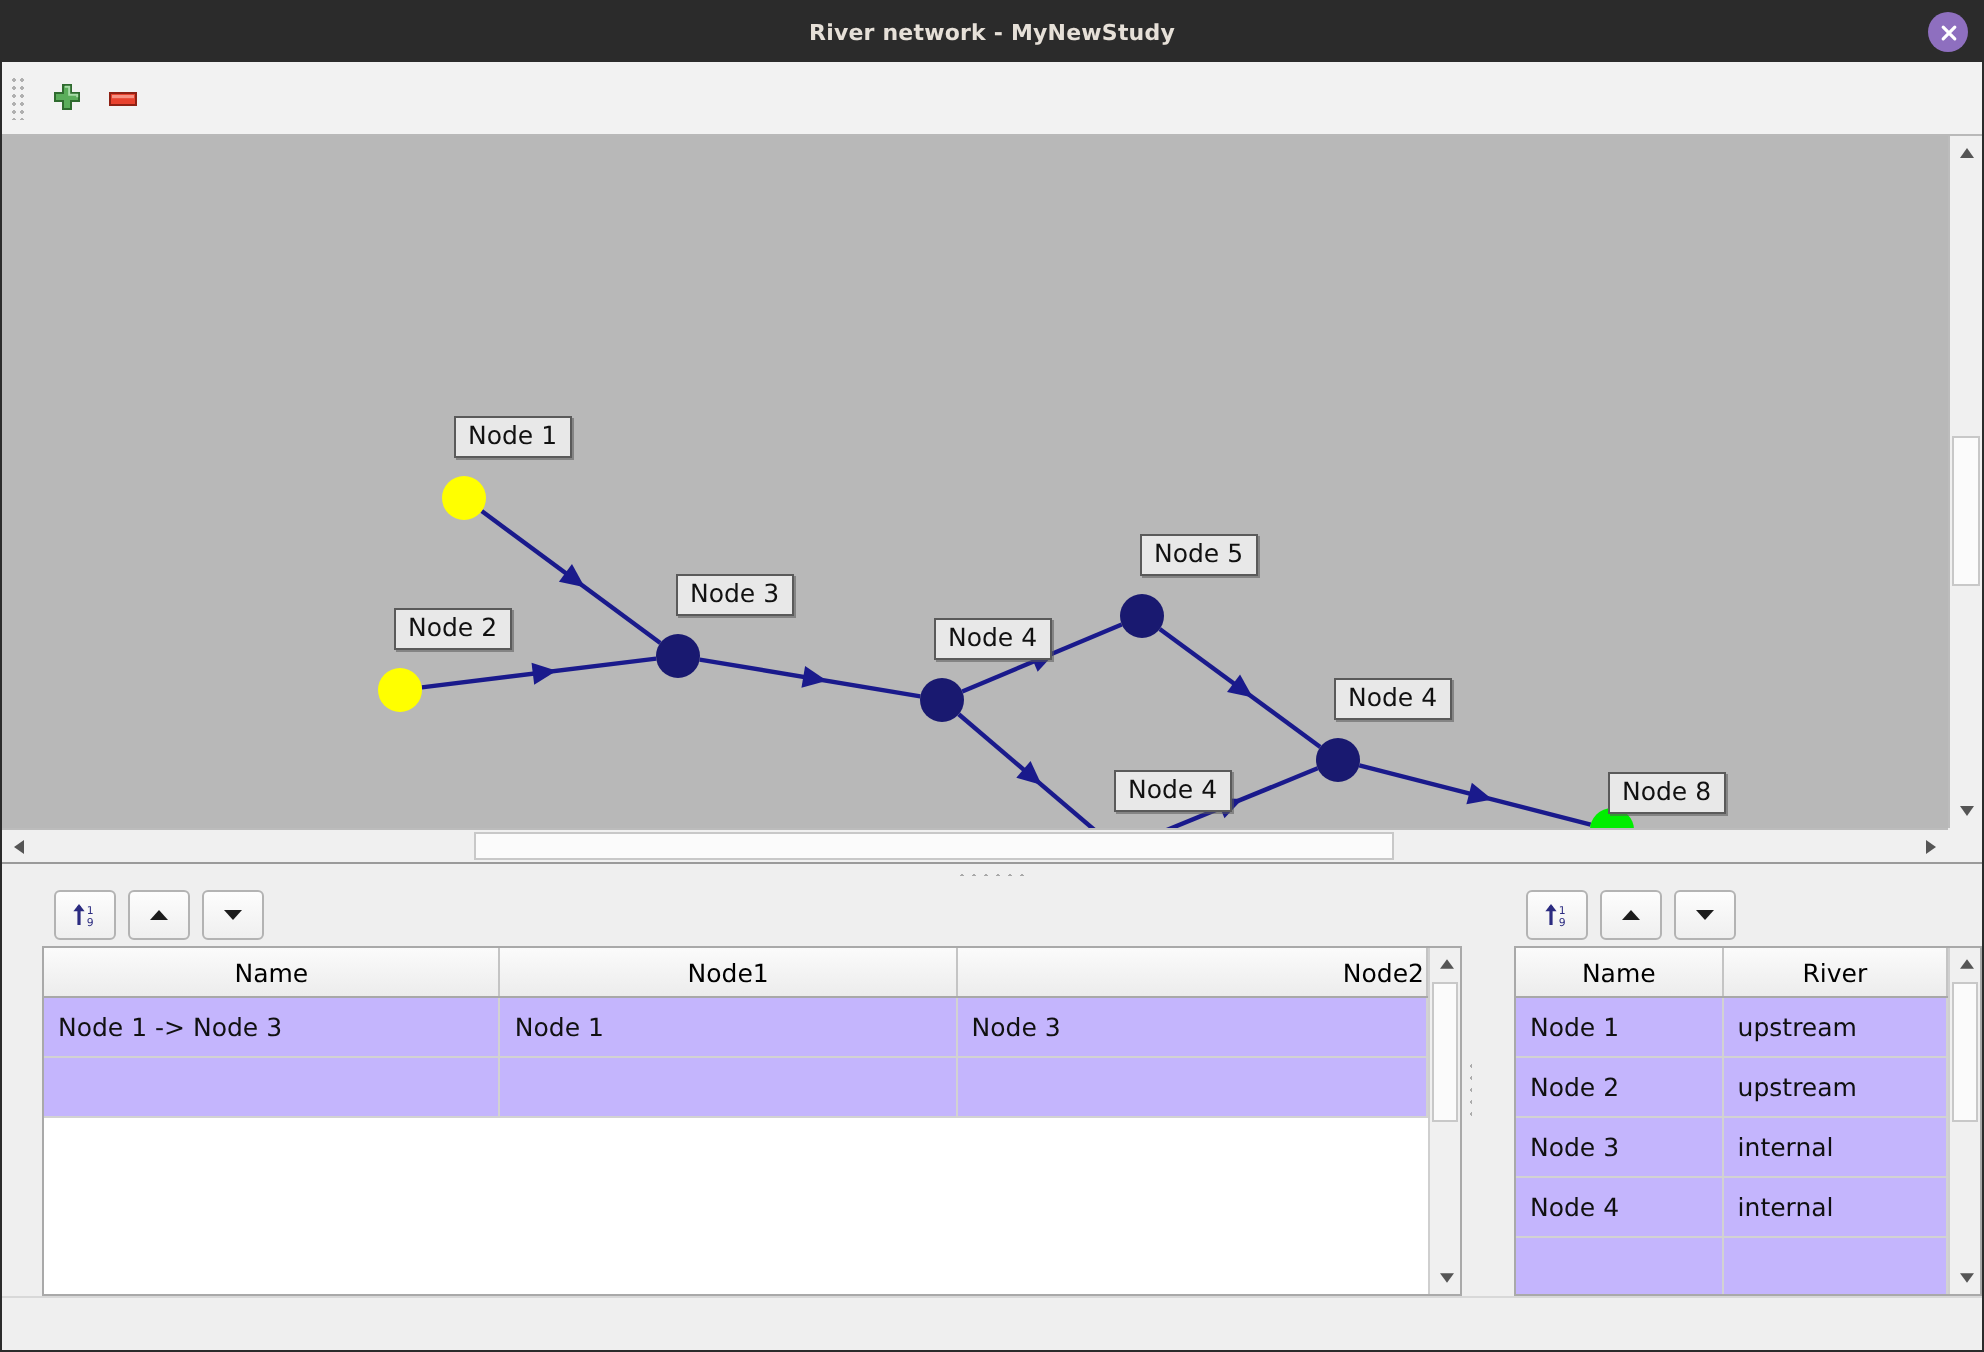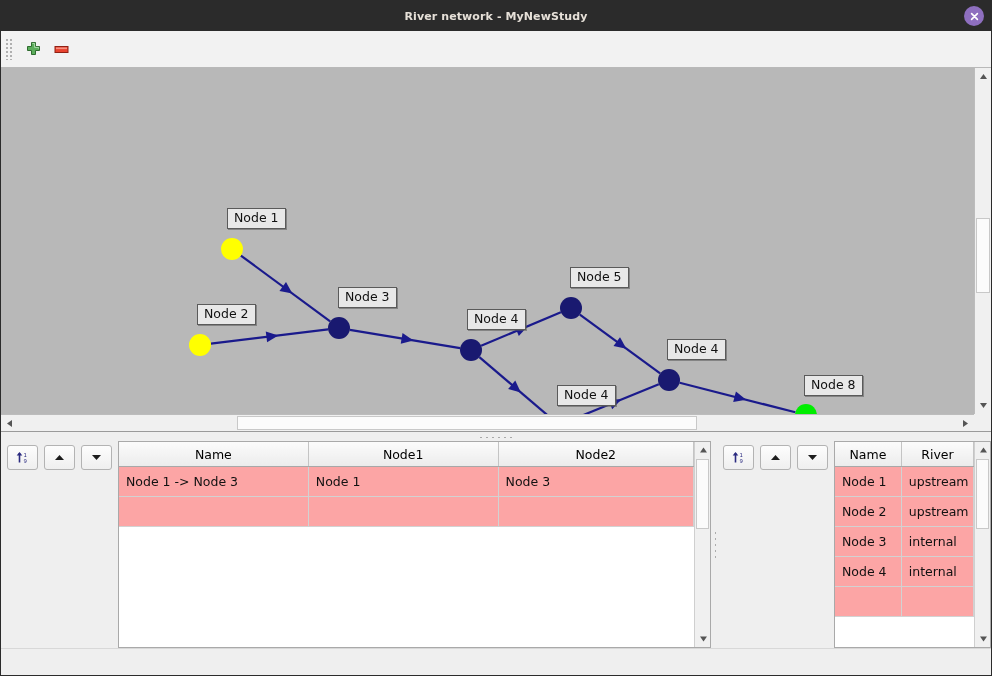--- a/index.html
+++ b/index.html
@@ -145,23 +145,24 @@
     background-image: radial-gradient(#a9a9a9 0.8px, transparent 0.9px);
     background-size: 6px 6px;
   }
   
   .bottom {
     height: 207px; min-height: 207px;
     display: flex;
     background: #efefef;
   }
   .pane {
-    display: flex; flex-direction: row;
+    display: flex; flex-direction: column;
     box-sizing: border-box;
     overflow: hidden;
+    margin-left: 20px;
   }
   .pane-left { width: 710px; }
   .pane-divider {
     width: 6px;
     background: #efefef;
     display: flex; align-items: center; justify-content: center;
     cursor: col-resize;
   }
   .pdiv-grip {
     width: 3px; height: 30px;
@@ -212,21 +213,21 @@
     cursor: pointer;
   }
   table.grid td {
     border-right: 1px solid #d2d2d2;
     border-bottom: 1px solid #d2d2d2;
     height: 29px;
     padding: 0 0 0 7px;
     text-align: left;
     white-space: nowrap;
     overflow: hidden;
-    background: #fca5a5;
+    background: #c4b5fd;
     cursor: default;
   }
   table.grid tr.empty td { border-right: 1px solid #d2d2d2; }
   .tbl-vscroll {
     position: absolute; right: 0; top: 0; bottom: 0;
     width: 16px; background: #f0f0f0;
     border-left: 1px solid #cfcfcf;
     box-sizing: border-box;
   }
   .tbl-vscroll .sb-btn { width: 16px; height: 16px; }
@@ -311,21 +312,21 @@
           </g>
       </svg>
       <div id="labels-layer">
           <div class="node-label" style="left: 226px; top: 140px;">Node 1</div>
           <div class="node-label" style="left: 196px; top: 236px;">Node 2</div>
           <div class="node-label" style="left: 337px; top: 219px;">Node 3</div>
           <div class="node-label" style="left: 466px; top: 241px;">Node 4</div>
           <div class="node-label" style="left: 569px; top: 199px;">Node 5</div>
           <div class="node-label" style="left: 556px; top: 317px;">Node 4</div>
           <div class="node-label" style="left: 666px; top: 271px;">Node 4</div>
-          <div class="node-label" style="left: 803px; top: 307px;">Node 8</div>
+          <div class="node-label" style="left: 803px; top: 318px;">Node 8</div>
         </div>
     </div>
 
     <div class="vscroll">
       <div class="sb-btn up">
         <svg width="9" height="7" viewBox="0 0 9 7">
             <path d="M4.5 1 L8 6 L1 6 z" fill="#555"></path>
           </svg>
       </div>
       <div class="v-thumb" style="top:150px;height:75px;"></div>
@@ -379,21 +380,21 @@
             </svg>
         </div>
       </div>
       <div class="table-host">
         <div class="tbl-scroll-space">
           <table class="grid" id="reaches-grid">
             <thead>
                 <tr>
                   <th style="width: 33%;">Name</th>
                   <th style="width: 33%;">Node1</th>
-                  <th style="width: 34%;">Node2</th>
+                  <th style="width: 34%; text-align: right;">Node2</th>
                 </tr>
               </thead>
             <tbody>
                 <tr>
                   <td>Node 1 -&gt; Node 3</td>
                   <td>Node 1</td>
                   <td>Node 3</td>
                 </tr>
                 <tr class="empty">
                   <td>&nbsp;</td>

